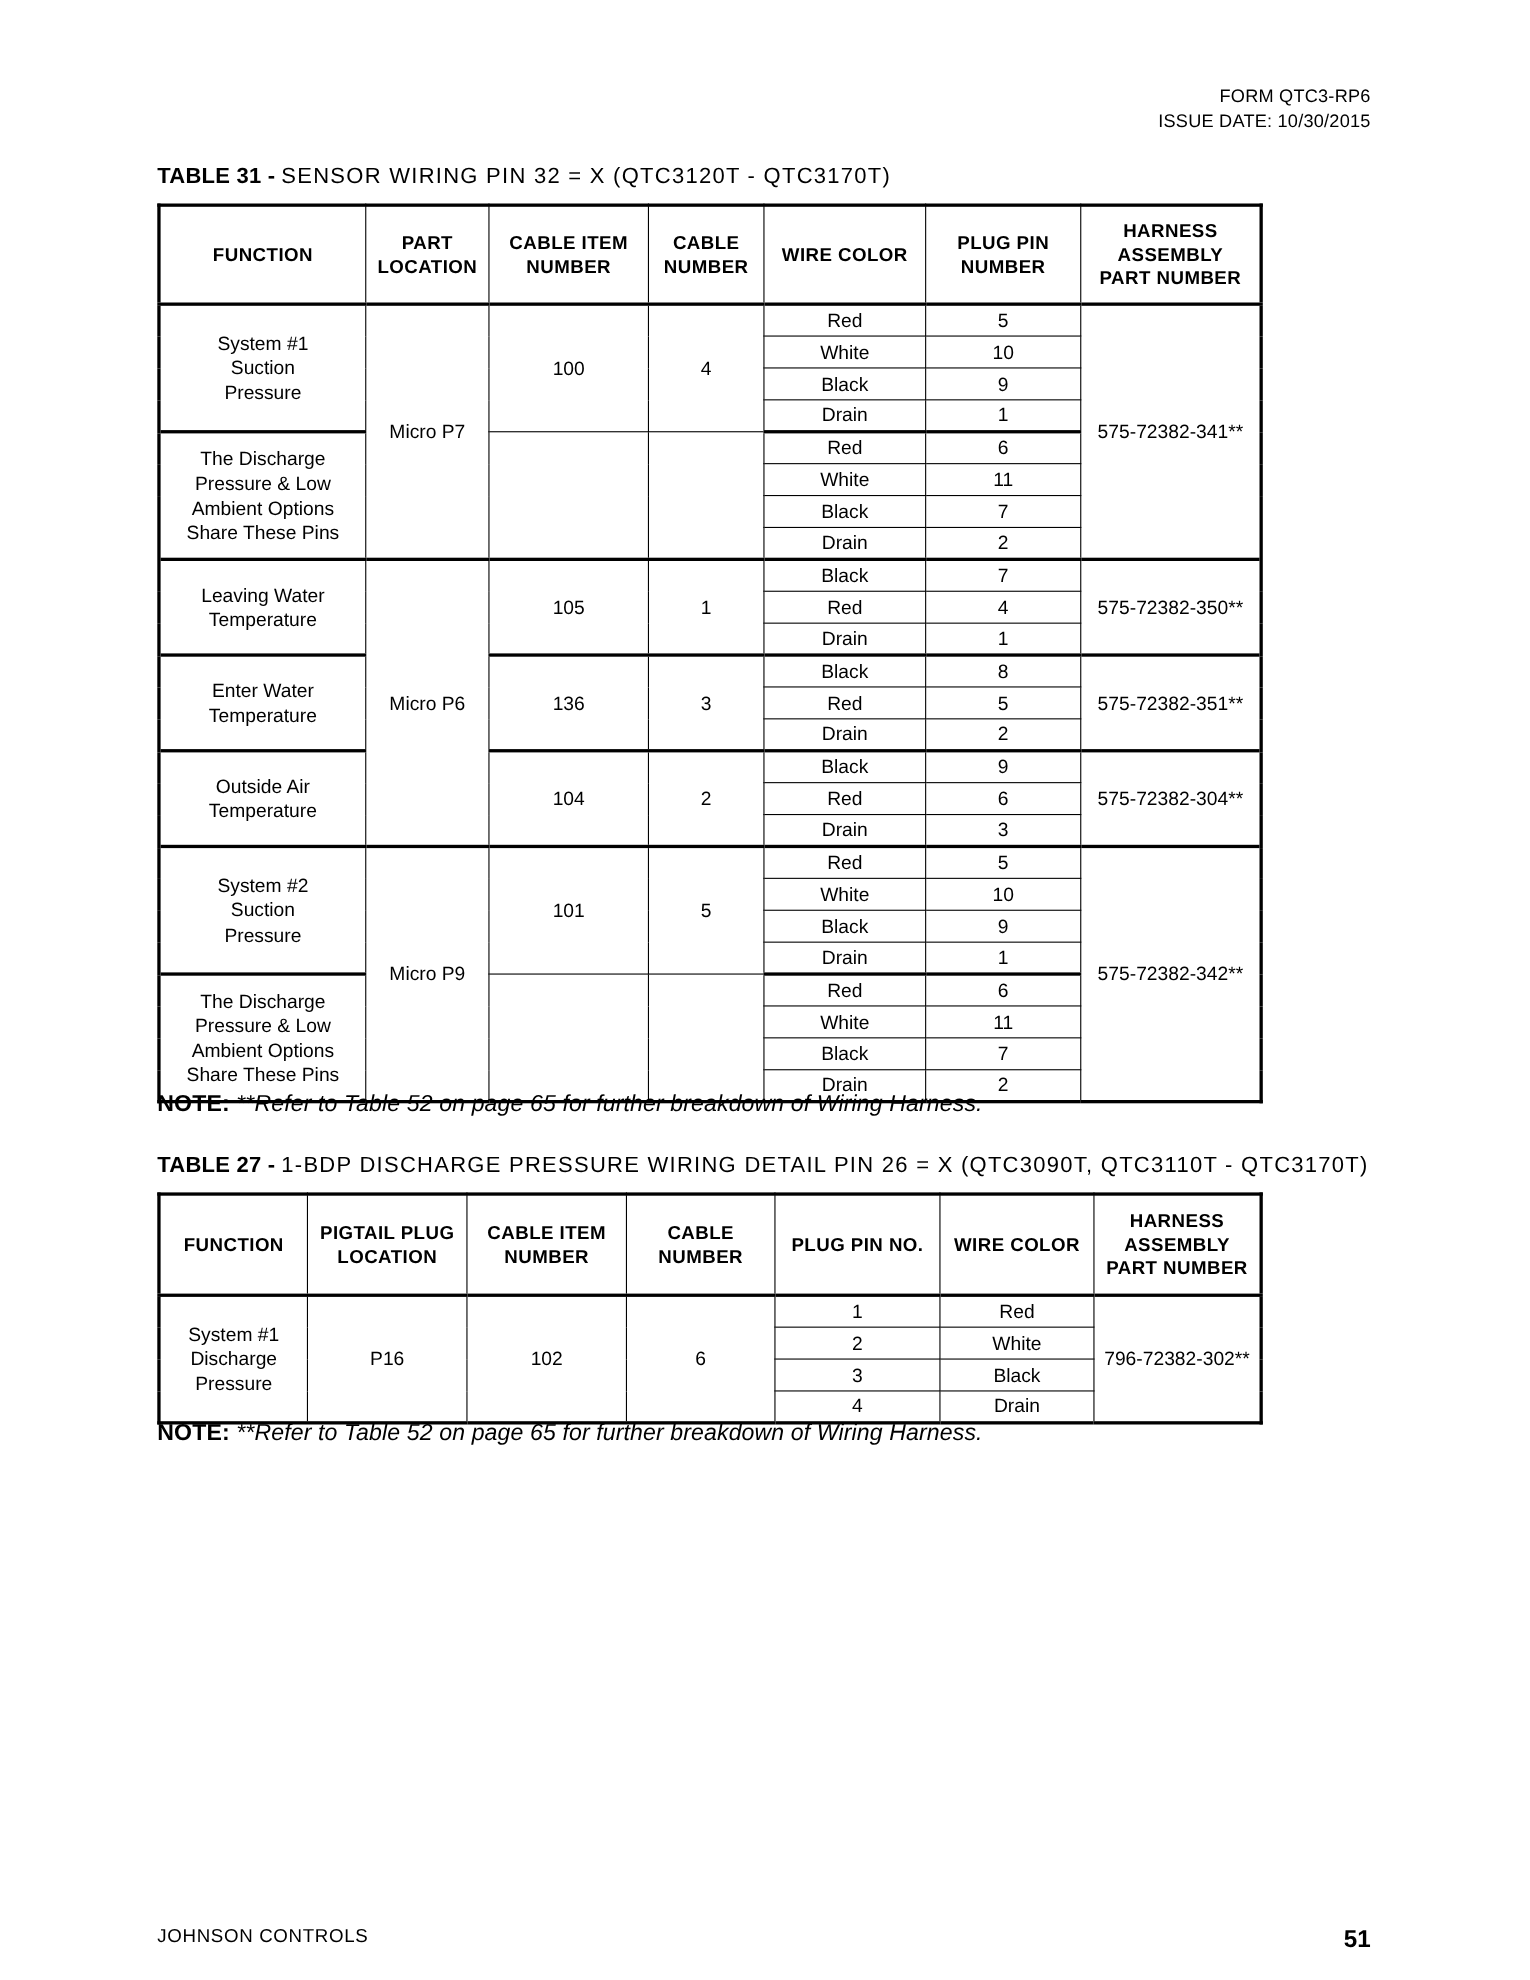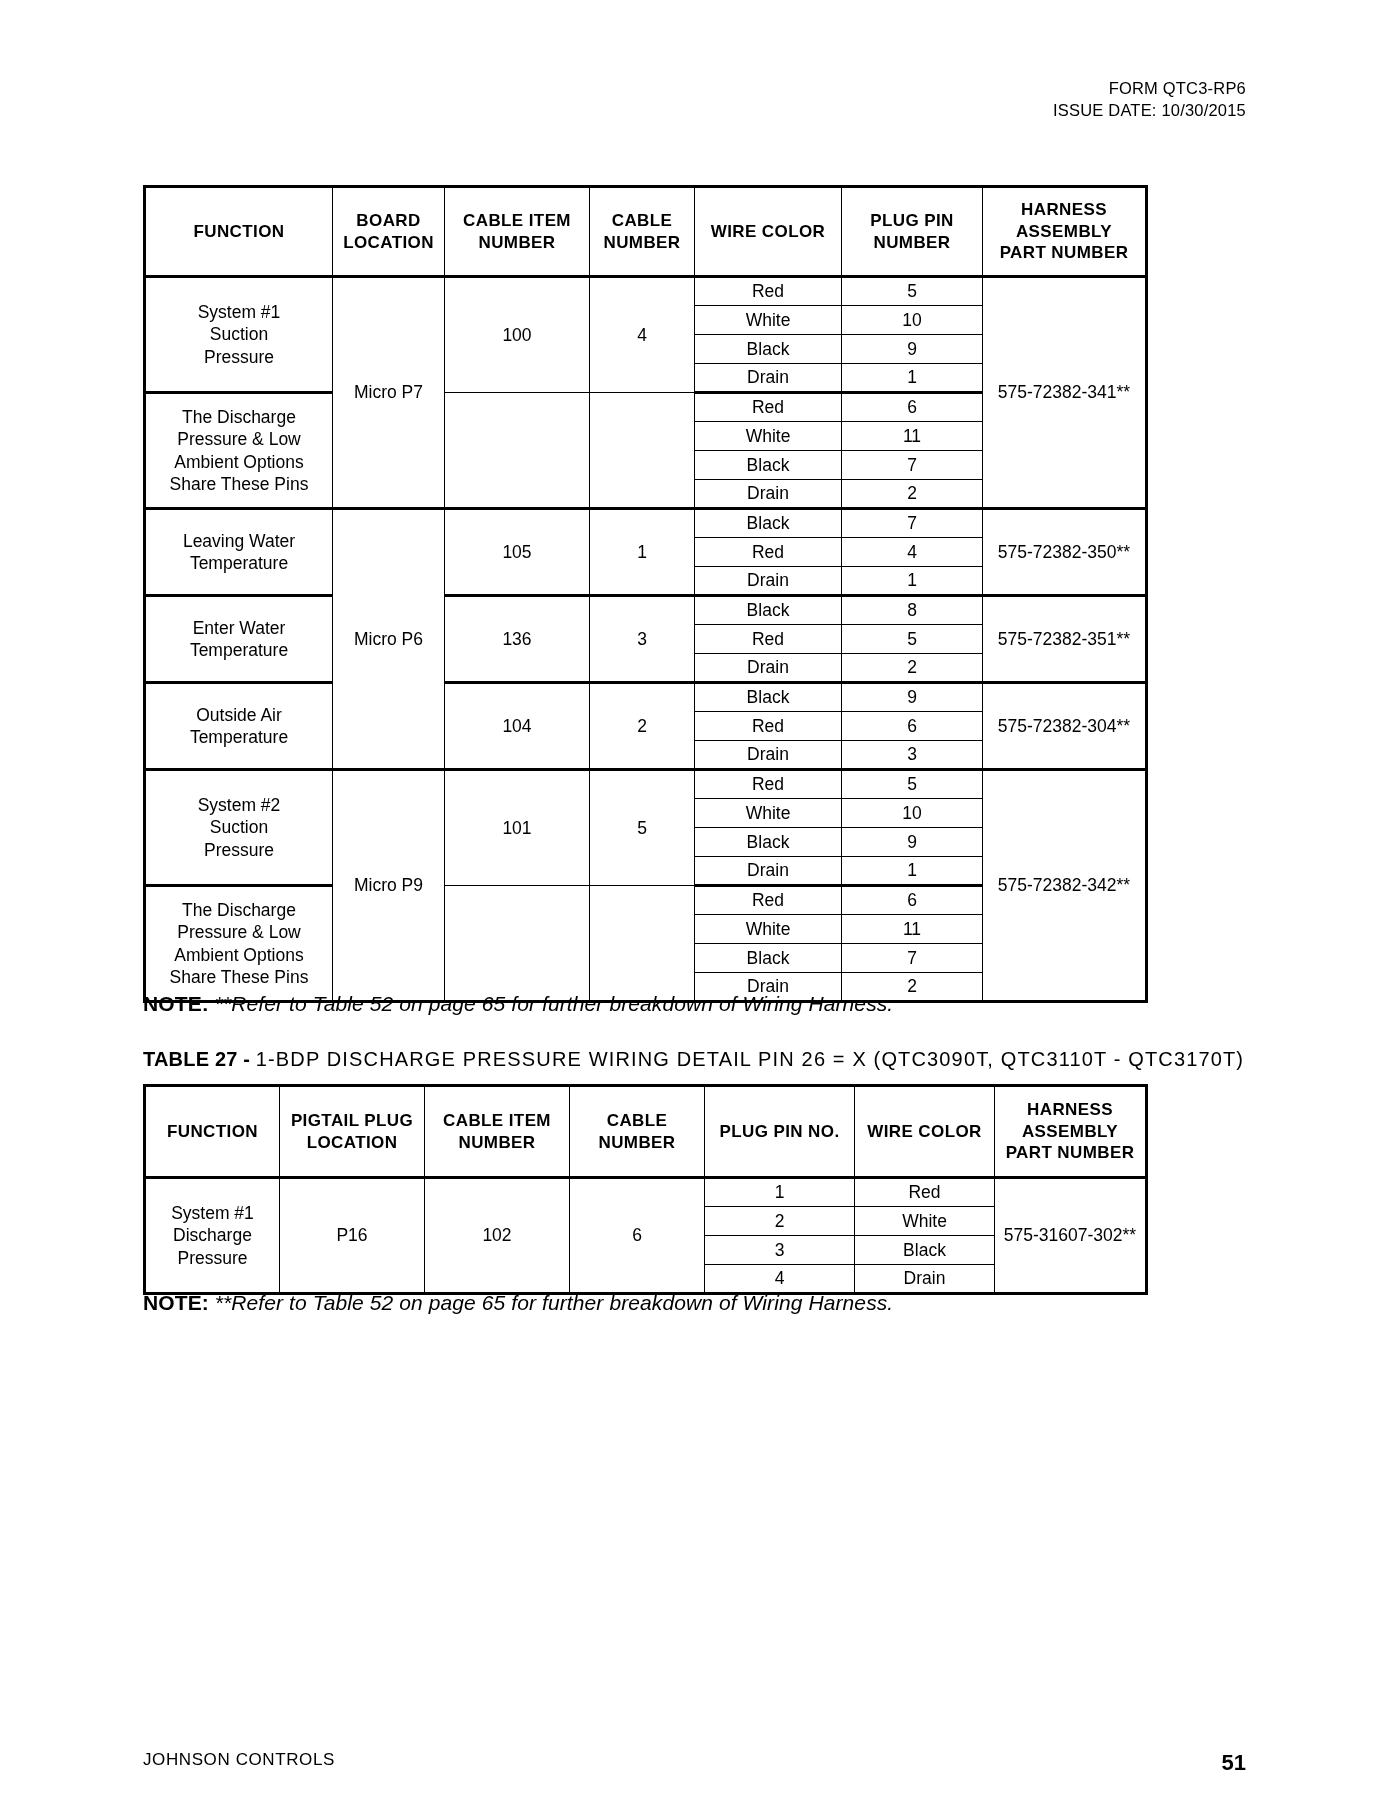--- a/index.html
+++ b/index.html
@@ -114,38 +114,42 @@
 </head>
 <body>
 
 <div class="page">
 
   <div class="doc-header">
     <div>FORM QTC3-RP6</div>
     <div>ISSUE DATE: 10/30/2015</div>
   </div>
 
+  <div class="table-caption" style="top:101px;">
+    <span class="cap-num">TABLE 31 -</span>
+    <span class="cap-text">SENSOR WIRING PIN 32 = X (QTC3120T - QTC3170T)</span>
+  </div>
 
   <table class="wtable" id="t31" style="top:137px; width:1002px;">
     <colgroup>
       <col style="width:188px">
       <col style="width:112px">
       <col style="width:145px">
       <col style="width:105px">
       <col style="width:147px">
       <col style="width:141px">
       <col style="width:164px">
     </colgroup>
     <thead>
       <tr>
         <th class="hv-b" style="height:75px;">
           <div>FUNCTION</div>
         </th>
         <th class="hv-b">
-          <div>BOARD</div>
+          <div>PART</div>
           <div>LOCATION</div>
         </th>
         <th class="hv-b">
           <div>CABLE ITEM</div>
           <div>NUMBER</div>
         </th>
         <th class="hv-b">
           <div>CABLE</div>
           <div>NUMBER</div>
         </th>
@@ -378,21 +382,21 @@
           <td rowspan="4" class="cell-multiline hv-l hv-t hv-b">
             <div>System #1</div>
             <div>Discharge</div>
             <div>Pressure</div>
           </td>
           <td rowspan="4" class="hv-t hv-b">P16</td>
           <td rowspan="4" class="hv-t hv-b">102</td>
           <td rowspan="4" class="hv-t hv-b">6</td>
           <td class="hv-t ">1</td>
           <td class="hv-t ">Red</td>
-          <td rowspan="4" class="hv-t hv-r hv-b">575-31607-302**</td>
+          <td rowspan="4" class="hv-t hv-r hv-b">796-72382-302**</td>
         </tr>
         <tr style="height: 29px;">
           <td class="">2</td>
           <td class="">White</td>
         </tr>
         <tr style="height: 29px;">
           <td class="">3</td>
           <td class="">Black</td>
         </tr>
         <tr style="height: 29px;">

